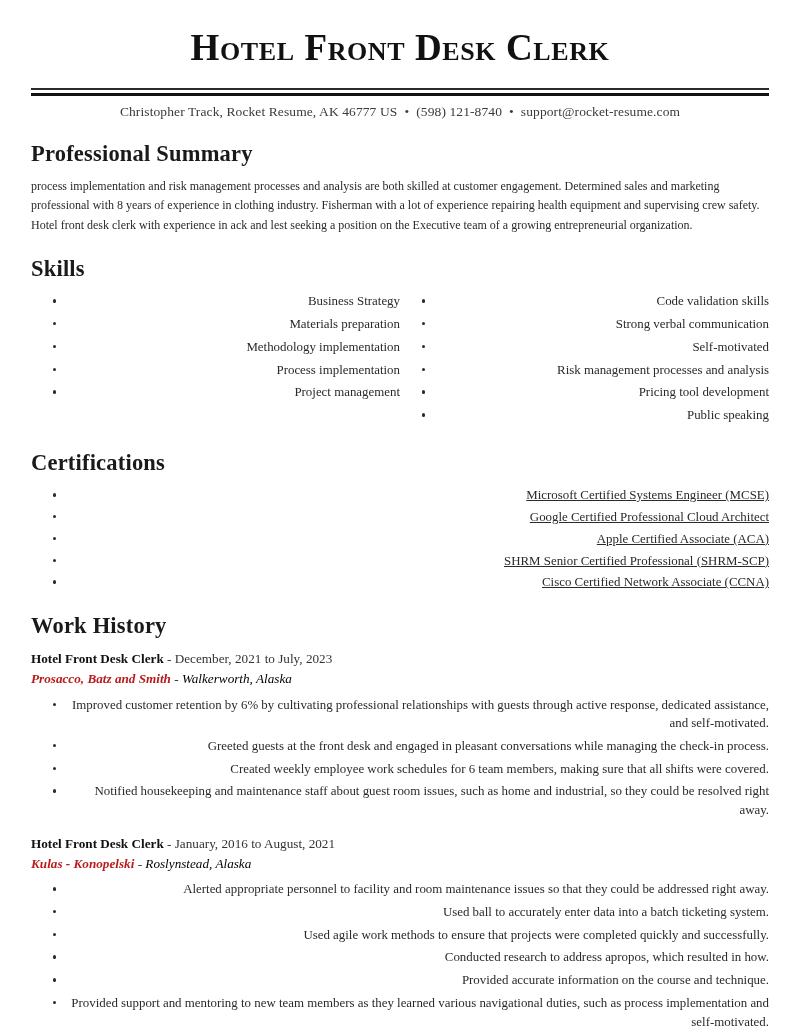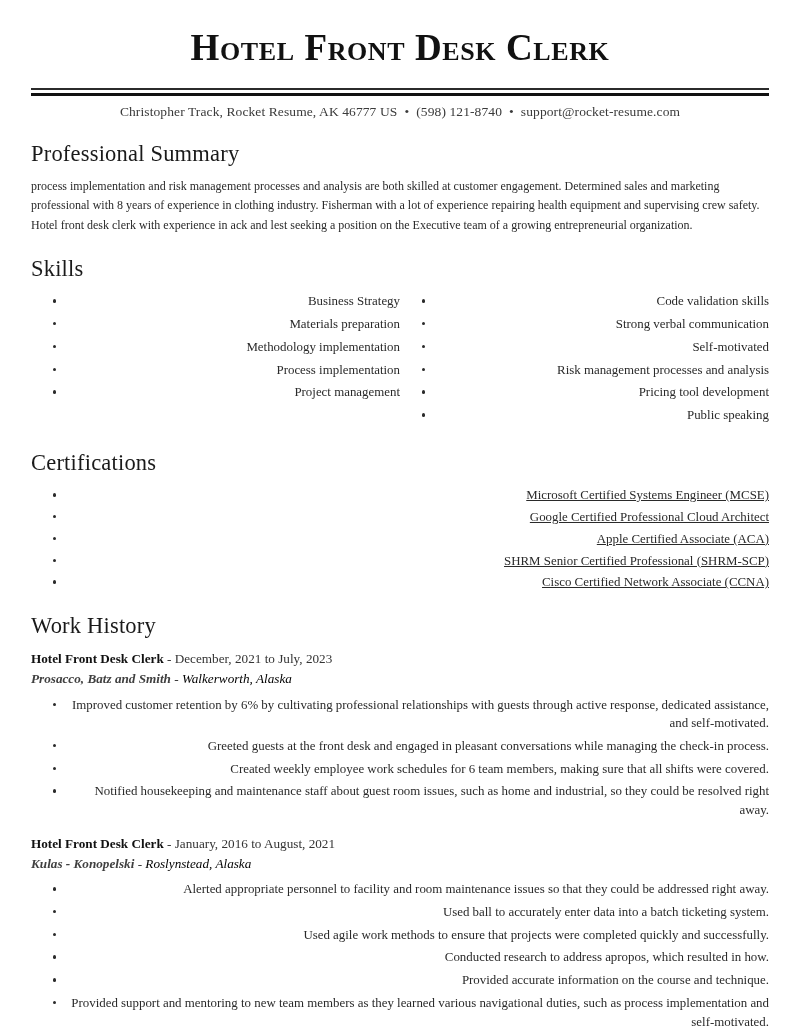--- a/index.html
+++ b/index.html
@@ -64,21 +64,21 @@
     color: #3a3a3a;
   }
 
   
   .section {
     margin-top: 20px;
   }
   .section-heading {
     margin: 0 0 9px 0;
     font-size: 22.5px;
-    font-weight: normal;
+    font-weight: bold;
     line-height: 1.25;
     color: #1a1a1a;
     letter-spacing: 0.2px;
   }
   .summary-text {
     font-size: 12px;
     line-height: 1.62;
     color: #2a2a2a;
     text-align: left;
     margin: 0;
@@ -153,21 +153,21 @@
   }
   .job-line-2 {
     font-size: 13.2px;
     line-height: 1.5;
     color: #333333;
     margin-bottom: 7px;
   }
   .job-company {
     font-weight: bold;
     font-style: italic;
-    color: #404040;
+    color: #b91c1c;
   }
   .job-location {
     font-style: italic;
     color: #000000;
   }
   .job .bullets > li {
     margin-bottom: 4px;
     line-height: 1.45;
   }
 </style>

